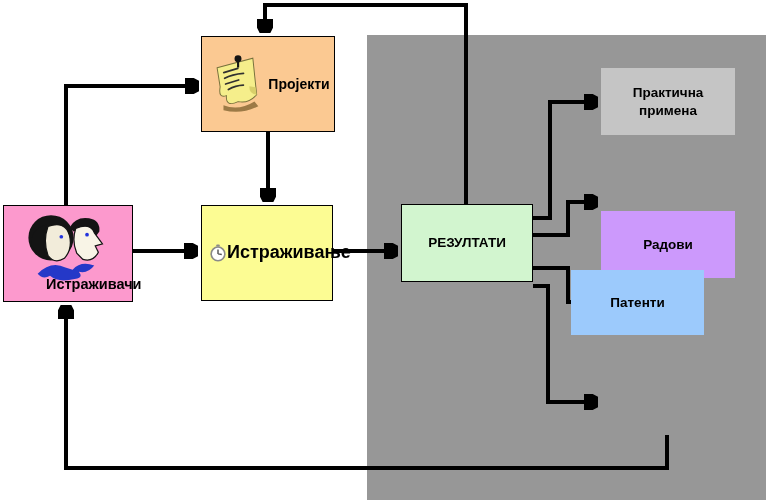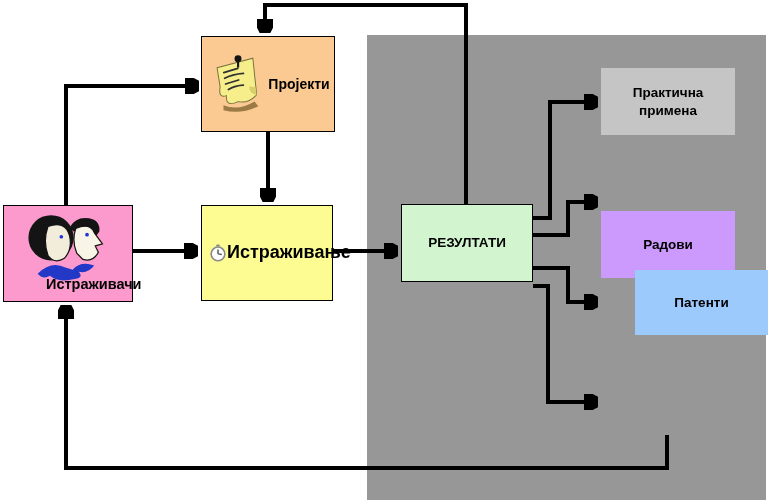--- a/index.html
+++ b/index.html
@@ -25,21 +25,21 @@
   .bordered{border:1px solid #000;}
   .node .lbl{white-space:nowrap;}
   .node .lbl.wrap{white-space:normal;}
   
   #n-researchers{left:3px;top:205px;width:130px;height:97px;font-size:14.5px;}
   #n-projects{left:201px;top:36px;width:134px;height:96px;font-size:14px;padding:0 4px 0 6px;justify-content:flex-end;}
   #n-research{left:201px;top:205px;width:132px;height:96px;font-size:18px;padding:0 4px;justify-content:flex-start;}
   #n-results{left:401px;top:204px;width:132px;height:78px;}
   #n-practical{left:601px;top:68px;width:134px;height:67px;padding:0 14px;}
   #n-papers{left:601px;top:168px;width:134px;height:67px;}
-  #n-patents{left:635px;top:270px;width:133px;height:65px;}
+  #n-patents{left:571px;top:270px;width:133px;height:65px;}
   #n-dissertations{left:601px;top:370px;width:133px;height:65px;}
   #n-researchers .people-art{position:absolute;left:14px;top:4px;width:100px;height:72px;}
   #n-researchers .lbl{position:absolute;left:6px;bottom:7px;margin-left:36px;}
   #n-projects .note-art{width:60px;height:70px;flex:0 0 auto;}
   #n-projects .lbl{flex:1;}
   #n-research .clock-art{width:18px;height:18px;flex:0 0 auto;margin-left:3px;}
   #n-research .lbl{flex:1;}
 </style>
 </head>
 <body>

